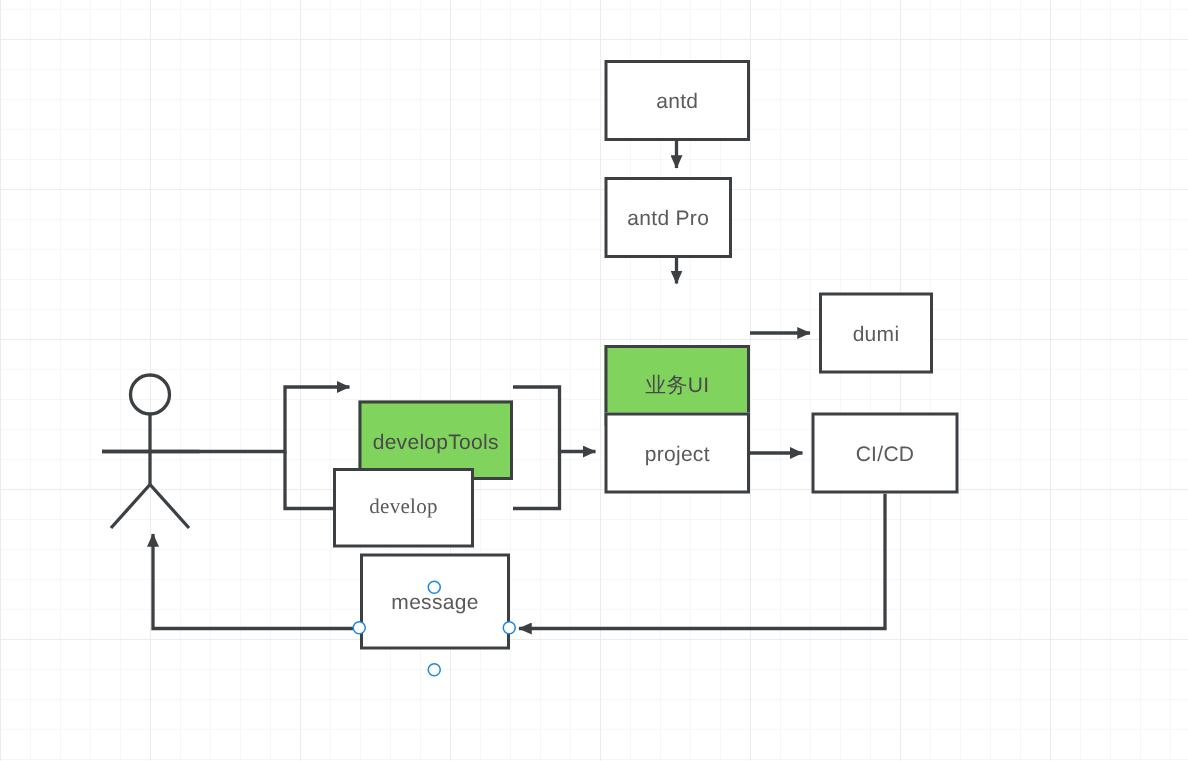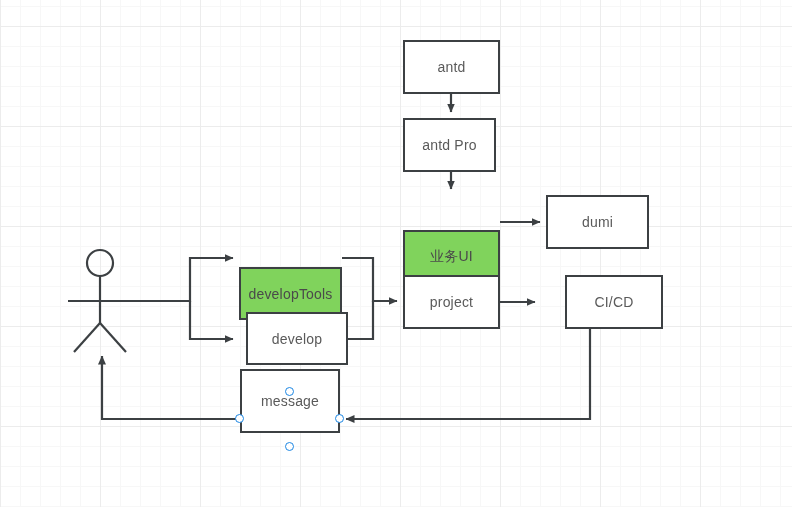--- a/index.html
+++ b/index.html
@@ -102,39 +102,39 @@
         <path d="M342,339 L373,339 L373,301"></path>
         <path d="M590,329 L590,419 L346,419" marker-end="url(#arrowhead)"></path>
         <path d="M240,419 L102,419 L102,356" marker-end="url(#arrowhead)"></path>
       </g>
   </svg>
 
   <div id="node-layer">
       <div class="node" style="left: 403px; top: 40px; width: 97px; height: 54px;">
         <span>antd</span>
       </div>
-      <div class="node" style="left: 403px; top: 118px; width: 93px; height: 54px;">
+      <div class="node" style="left: 403px; top: 118px; width: 85px; height: 54px;">
         <span>antd Pro</span>
       </div>
       <div class="node green" style="left: 403px; top: 195px; width: 97px; height: 54px;">
         <span>业务UI</span>
       </div>
-      <div class="node" style="left: 546px; top: 195px; width: 103px; height: 54px;">
+      <div class="node" style="left: 546px; top: 195px; width: 76px; height: 54px;">
         <span>dumi</span>
       </div>
       <div class="node green" style="left: 239px; top: 232px; width: 103px; height: 53px;">
         <span>developTools</span>
       </div>
-      <div class="node" style="left: 246px; top: 312px; width: 102px; height: 53px;">
+      <div class="node" style="left: 222px; top: 312px; width: 94px; height: 53px; font-family: Liberation Serif, serif;">
         <span>develop</span>
       </div>
       <div class="node" style="left: 403px; top: 275px; width: 97px; height: 54px; text-align: right;">
         <span>project</span>
       </div>
-      <div class="node" style="left: 541px; top: 275px; width: 98px; height: 54px; margin-left: 24px;">
+      <div class="node" style="left: 541px; top: 275px; width: 98px; height: 54px;">
         <span>CI/CD</span>
       </div>
       <div class="node" style="left: 240px; top: 369px; width: 100px; height: 64px; text-align: center;">
         <span>message</span>
       </div>
     </div>
   <div id="handle-layer">
       <div class="handle" style="left: 290px; top: 392px;"></div>
       <div class="handle" style="left: 290px; top: 447px;"></div>
       <div class="handle" style="left: 240px; top: 419px;"></div>

